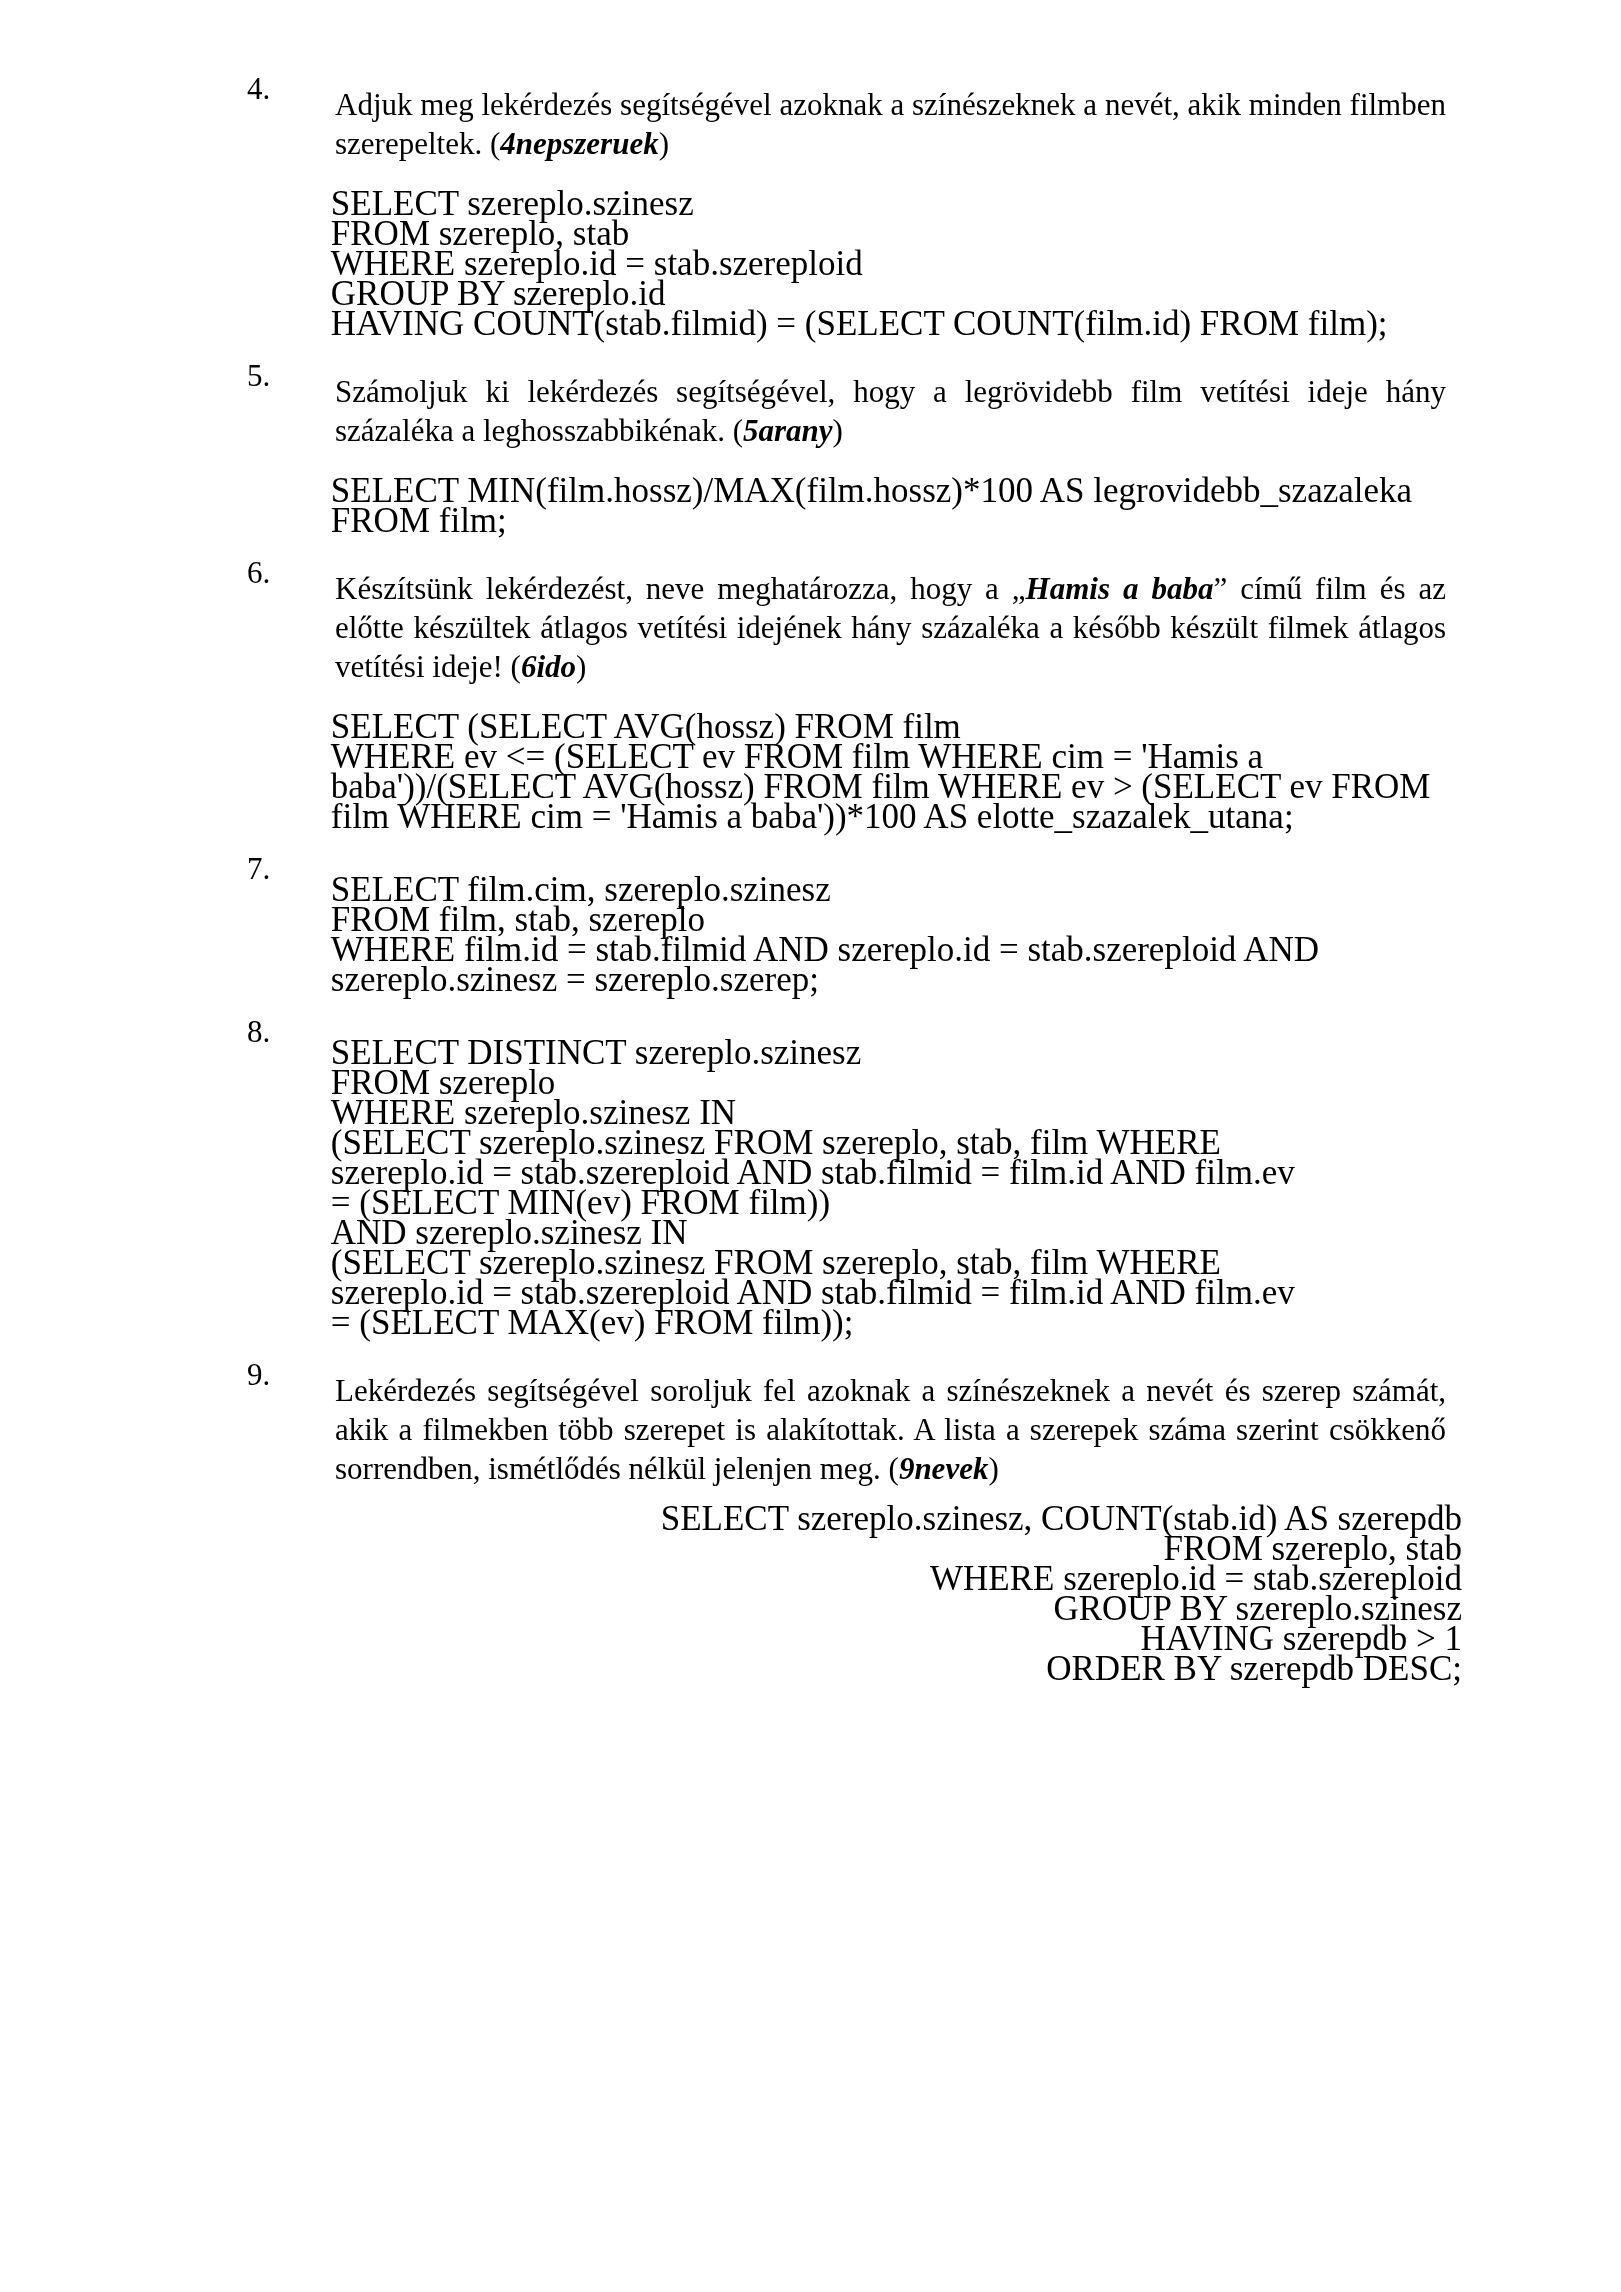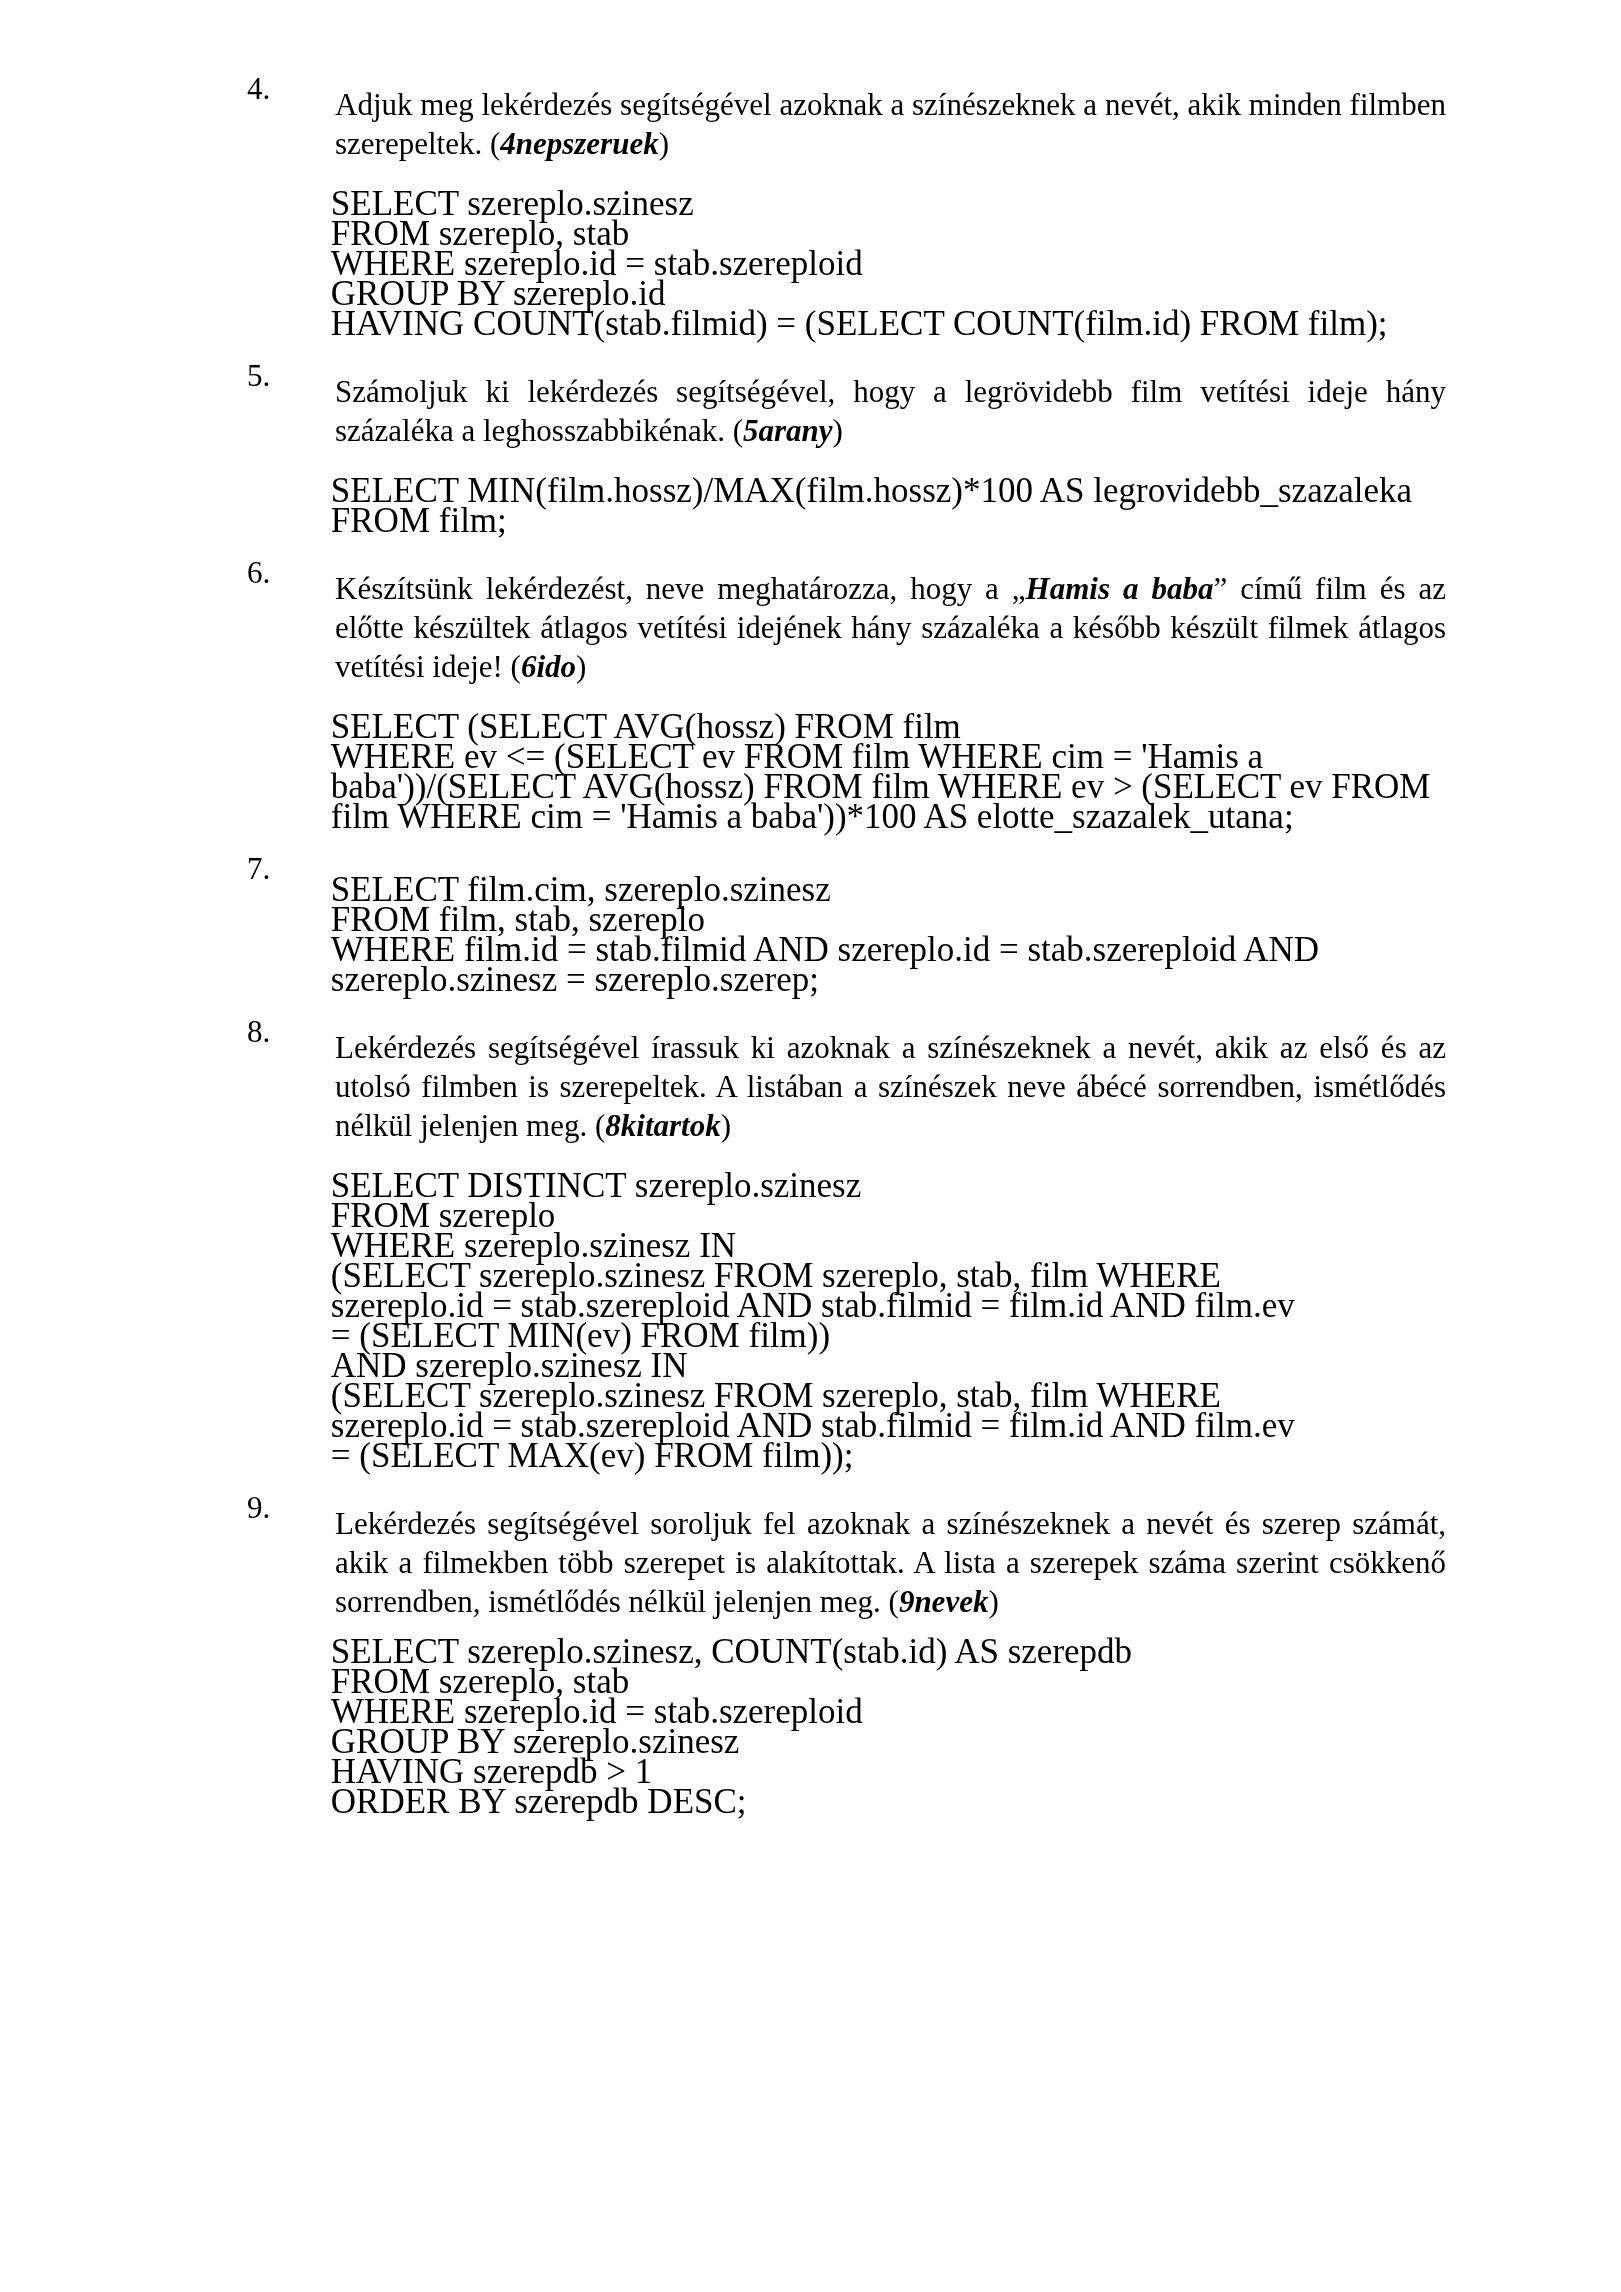--- a/index.html
+++ b/index.html
@@ -47,20 +47,21 @@
   .code {
     margin: 25.5px 0 17.6px 11.8px;
     font-family: Liberation Serif, serif;
     font-size: 35px;
     line-height: 30px;
     white-space: pre;
   }
   .code.tight {
     margin-top: 2.9px;
     margin-bottom: 9.8px;
+    text-align: right;
   }
 </style>
 </head>
 <body>
 
 <div class="page">
 
   <div class="item">
     <span class="num">4.</span>
     <div class="body">
@@ -99,21 +100,20 @@
       <pre class="code">SELECT film.cim, szereplo.szinesz
 FROM film, stab, szereplo
 WHERE film.id = stab.filmid AND szereplo.id = stab.szereploid AND
 szereplo.szinesz = szereplo.szerep;</pre>
     </div>
   </div>
 
   <div class="item">
     <span class="num">8.</span>
     <div class="body">
-      <p class="text"><span>Lekérdezés segítségével írassuk ki azoknak a színészeknek a nevét, akik az első és az utolsó filmben is szerepeltek. A listában a színészek neve ábécé sorrendben, ismétlődés nélkül jelenjen meg. (</span><span class="bi">8kitartok</span><span>)</span></p>
       <pre class="code">SELECT DISTINCT szereplo.szinesz
 FROM szereplo
 WHERE szereplo.szinesz IN
 (SELECT szereplo.szinesz FROM szereplo, stab, film WHERE
 szereplo.id = stab.szereploid AND stab.filmid = film.id AND film.ev
 = (SELECT MIN(ev) FROM film))
 AND szereplo.szinesz IN
 (SELECT szereplo.szinesz FROM szereplo, stab, film WHERE
 szereplo.id = stab.szereploid AND stab.filmid = film.id AND film.ev
 = (SELECT MAX(ev) FROM film));</pre>

